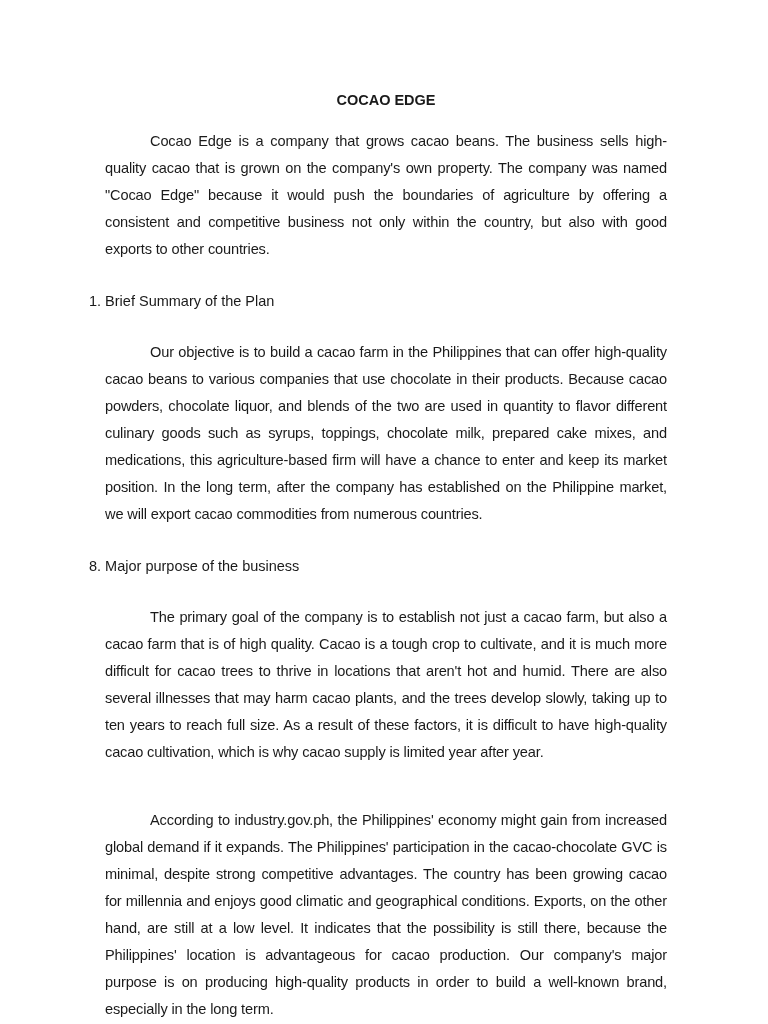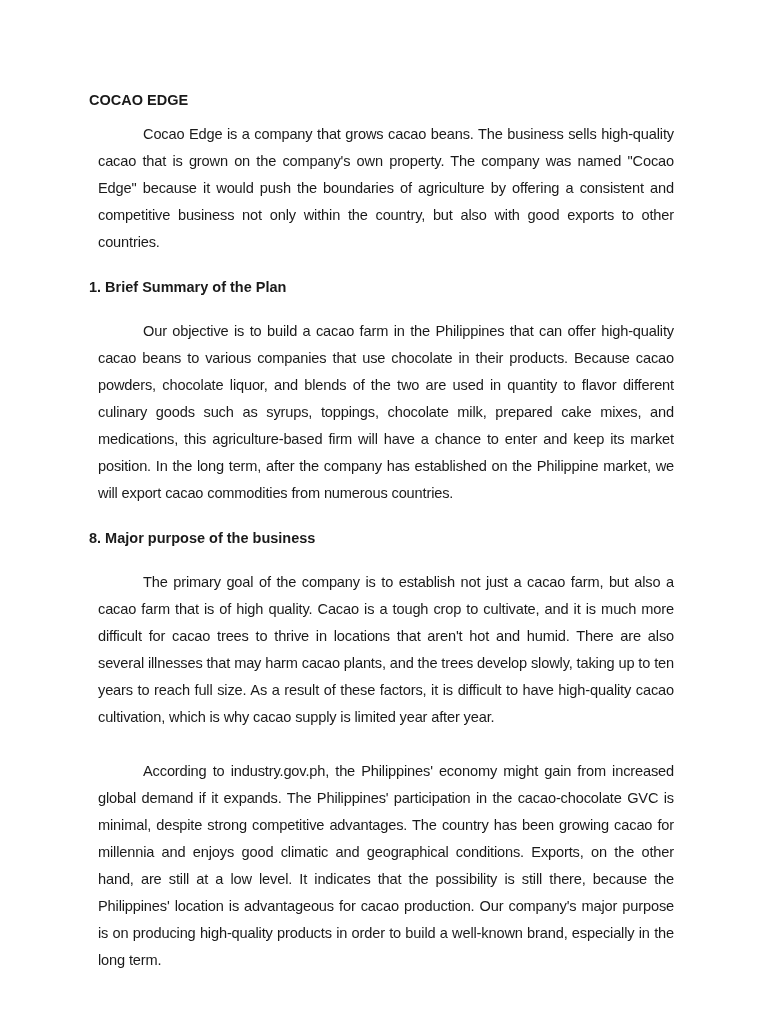--- a/index.html
+++ b/index.html
@@ -15,36 +15,37 @@
       font-family: "Liberation Sans", sans-serif;
       color: #1a1a1a;
     }
     .page {
       position: absolute;
       left: 89px;
       top: 88px;
       width: 594px;
     }
     .title {
+      text-align: center;
       font-weight: bold;
       font-size: 14.5px;
       margin: 0 0 4px 0;
       line-height: 24px;
       letter-spacing: 0px;
     }
     .para {
       font-size: 14.6px;
       line-height: 27px;
       text-align: justify;
       text-indent: 45px;
-      margin: 9px;
+      margin: 16px;
       letter-spacing: -0.15px;
     }
     .heading {
-      font-weight: bold;
+      font-weight: normal;
       font-size: 14.5px;
       line-height: 24px;
       margin: 0;
     }
     .gap-before-heading { height: 10px; }
     .gap-after-heading { height: 10px; }
     .gap-para { height: 9px; }
   </style>
 </head>
 <body>

